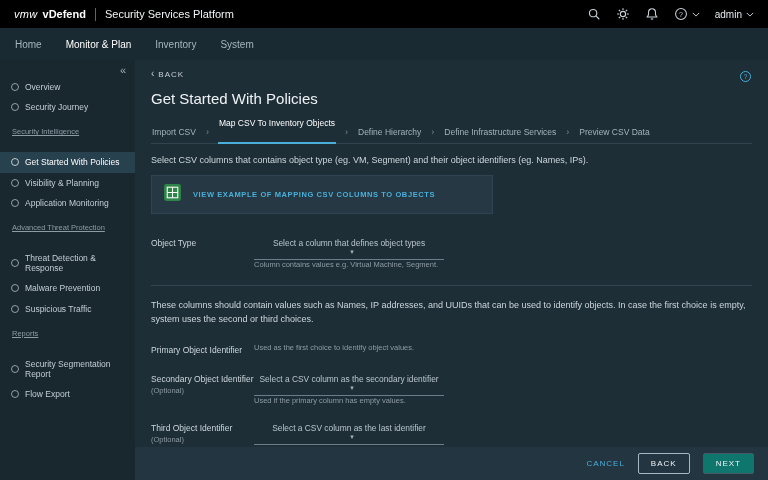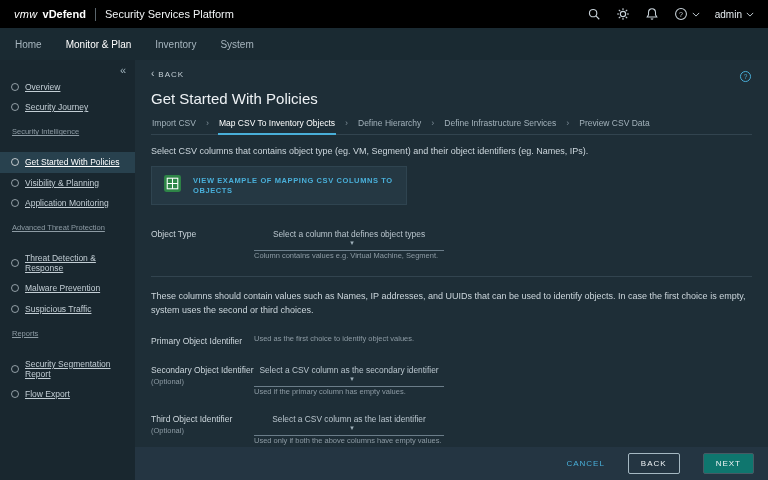--- a/index.html
+++ b/index.html
@@ -23,56 +23,56 @@
   .nav { height:21px; background:#1a2a32; display:flex; align-items:center; padding:16px 15px; gap:24px; flex:none; }
   .nav-item { font-size:10px; color:#a6b5be; cursor:pointer; white-space:nowrap; }
   .nav-item.active { color:#fff; }
 
   .shell { display:flex; flex:1; min-height:0; }
 
   
   .sidebar { width:135px; background:#19272f; flex:none; display:flex; flex-direction:column; padding-top:2px; }
   .collapse-row { display:flex; justify-content:flex-end; padding:3px 9px 1px; color:#9fb2bc; font-size:11px; cursor:pointer; line-height:1; }
   .snav-header { padding:10px 12px 16px; font-size:7.5px; color:#8d9ba4;text-decoration:underline; }
-  .snav-item { display:flex; align-items:center; gap:6px; padding:5px 6px 5px 11px; font-size:8.5px; color:#c3ced5; cursor:pointer; line-height:1.2;text-decoration:underline; }
+  .snav-item { display:flex; align-items:center; gap:6px; padding:5px 6px 5px 11px; font-size:8.5px; color:#c3ced5; cursor:pointer; line-height:1.2; }
   .snav-item.active { background:#28414e; color:#fff; }
   .si-ico { width:8px; height:8px; border:1px solid currentColor; border-radius:50%; flex:none; opacity:.7; }
 
   
   .content { flex:1; display:flex; flex-direction:column; min-width:0; background:#1e2e37; }
   .content-main { flex:1; padding:9px 16px 0; min-height:0; }
   .backrow { display:flex; justify-content:space-between; align-items:flex-start; }
   .back-link { font-size:8px; letter-spacing:1px; color:#c3ced5; display:flex; align-items:center; gap:3px; cursor:pointer; }
   .back-chev { font-size:10px; line-height:1; }
   .help-ico { cursor:pointer; }
   .page-title { font-size:15px; font-weight:400; color:#eef2f5; margin-top:3px; }
 
   .steps { display:flex; align-items:flex-end; gap:9px; margin-top:11px; border-bottom:1px solid #32444f; font-size:8.5px; }
   .step { padding:0 1px 6px; color:#a3b2bb; cursor:pointer; white-space:nowrap; }
-  .step.active { color:#fff; border-bottom:2px solid #49afd9; margin-bottom:-1px; padding-bottom:5px; }
+  .step.active { color:#fff; border-bottom:2px solid #49afd9; margin-bottom:-1px; padding-bottom:14px; }
   .step-sep { color:#7d8d97; padding-bottom:6px; font-size:9px; }
 
   .desc { margin-top:11px; font-size:9px; color:#ccd6dc; }
 
-  .banner { margin-top:10px; width:256px; background:#253843; border:1px solid #2f4450; padding:7px 11px; display:flex; align-items:center; gap:11px; }
+  .banner { margin-top:10px; width:342px; background:#253843; border:1px solid #2f4450; padding:7px 11px; display:flex; align-items:center; gap:11px; }
   .banner-link { color:#49afd9; font-size:7.5px; font-weight:bold; letter-spacing:.6px; cursor:pointer; line-height:1.3; }
 
   .form { margin-top:22px; }
   .frow { display:grid; grid-template-columns:103px 190px; margin-bottom:16px; }
   .flabel { font-size:8.5px; color:#ccd6dc; padding-top:2px; line-height:1.3; }
   .fopt { font-size:7.5px; color:#8d9ba4; margin-top:1px; }
   .select { display:flex; align-items:center; justify-content:space-between; border-bottom:1px solid #6b7d89; padding:2px 1px 3px; font-size:8.4px; color:#b9c5cd; cursor:pointer; white-space:nowrap;flex-direction:column; }
   .sel-chev { font-size:7px; color:#9fb0ba; margin-left:6px; flex:none; }
   .fhelp { font-size:7.5px; color:#8d9ba4; margin-top:0; }
 
   .divider { border:none; border-top:1px solid #32444f; margin:2px 0 12px; }
   .note { font-size:9px; color:#ccd6dc; line-height:1.6; margin-bottom:16px; max-width:606px; }
 
   
-  .footerbar { height:33px; background:#243542; display:flex; align-items:center; justify-content:flex-end; gap:23px; padding:0 14px; flex:none; }
+  .footerbar { height:33px; background:#243542; display:flex; align-items:center; justify-content:flex-end; gap:13px; padding:0 14px; flex:none; }
   .btn-link { font-size:8px; letter-spacing:1px; color:#49afd9; background:none; border:none; cursor:pointer; font-family:inherit; }
   .btn { font-size:8px; letter-spacing:1px; padding:5px 12px; border-radius:2px; cursor:pointer; font-family:inherit; }
   .btn-outline { background:transparent; border:1px solid #a5b8c2; color:#edf2f5; }
   .btn-solid { background:#0f766e; border:1px solid #465a64; color:#f0f4f6; }
 </style>
 </head>
 <body>
 
 <div class="app">
 

